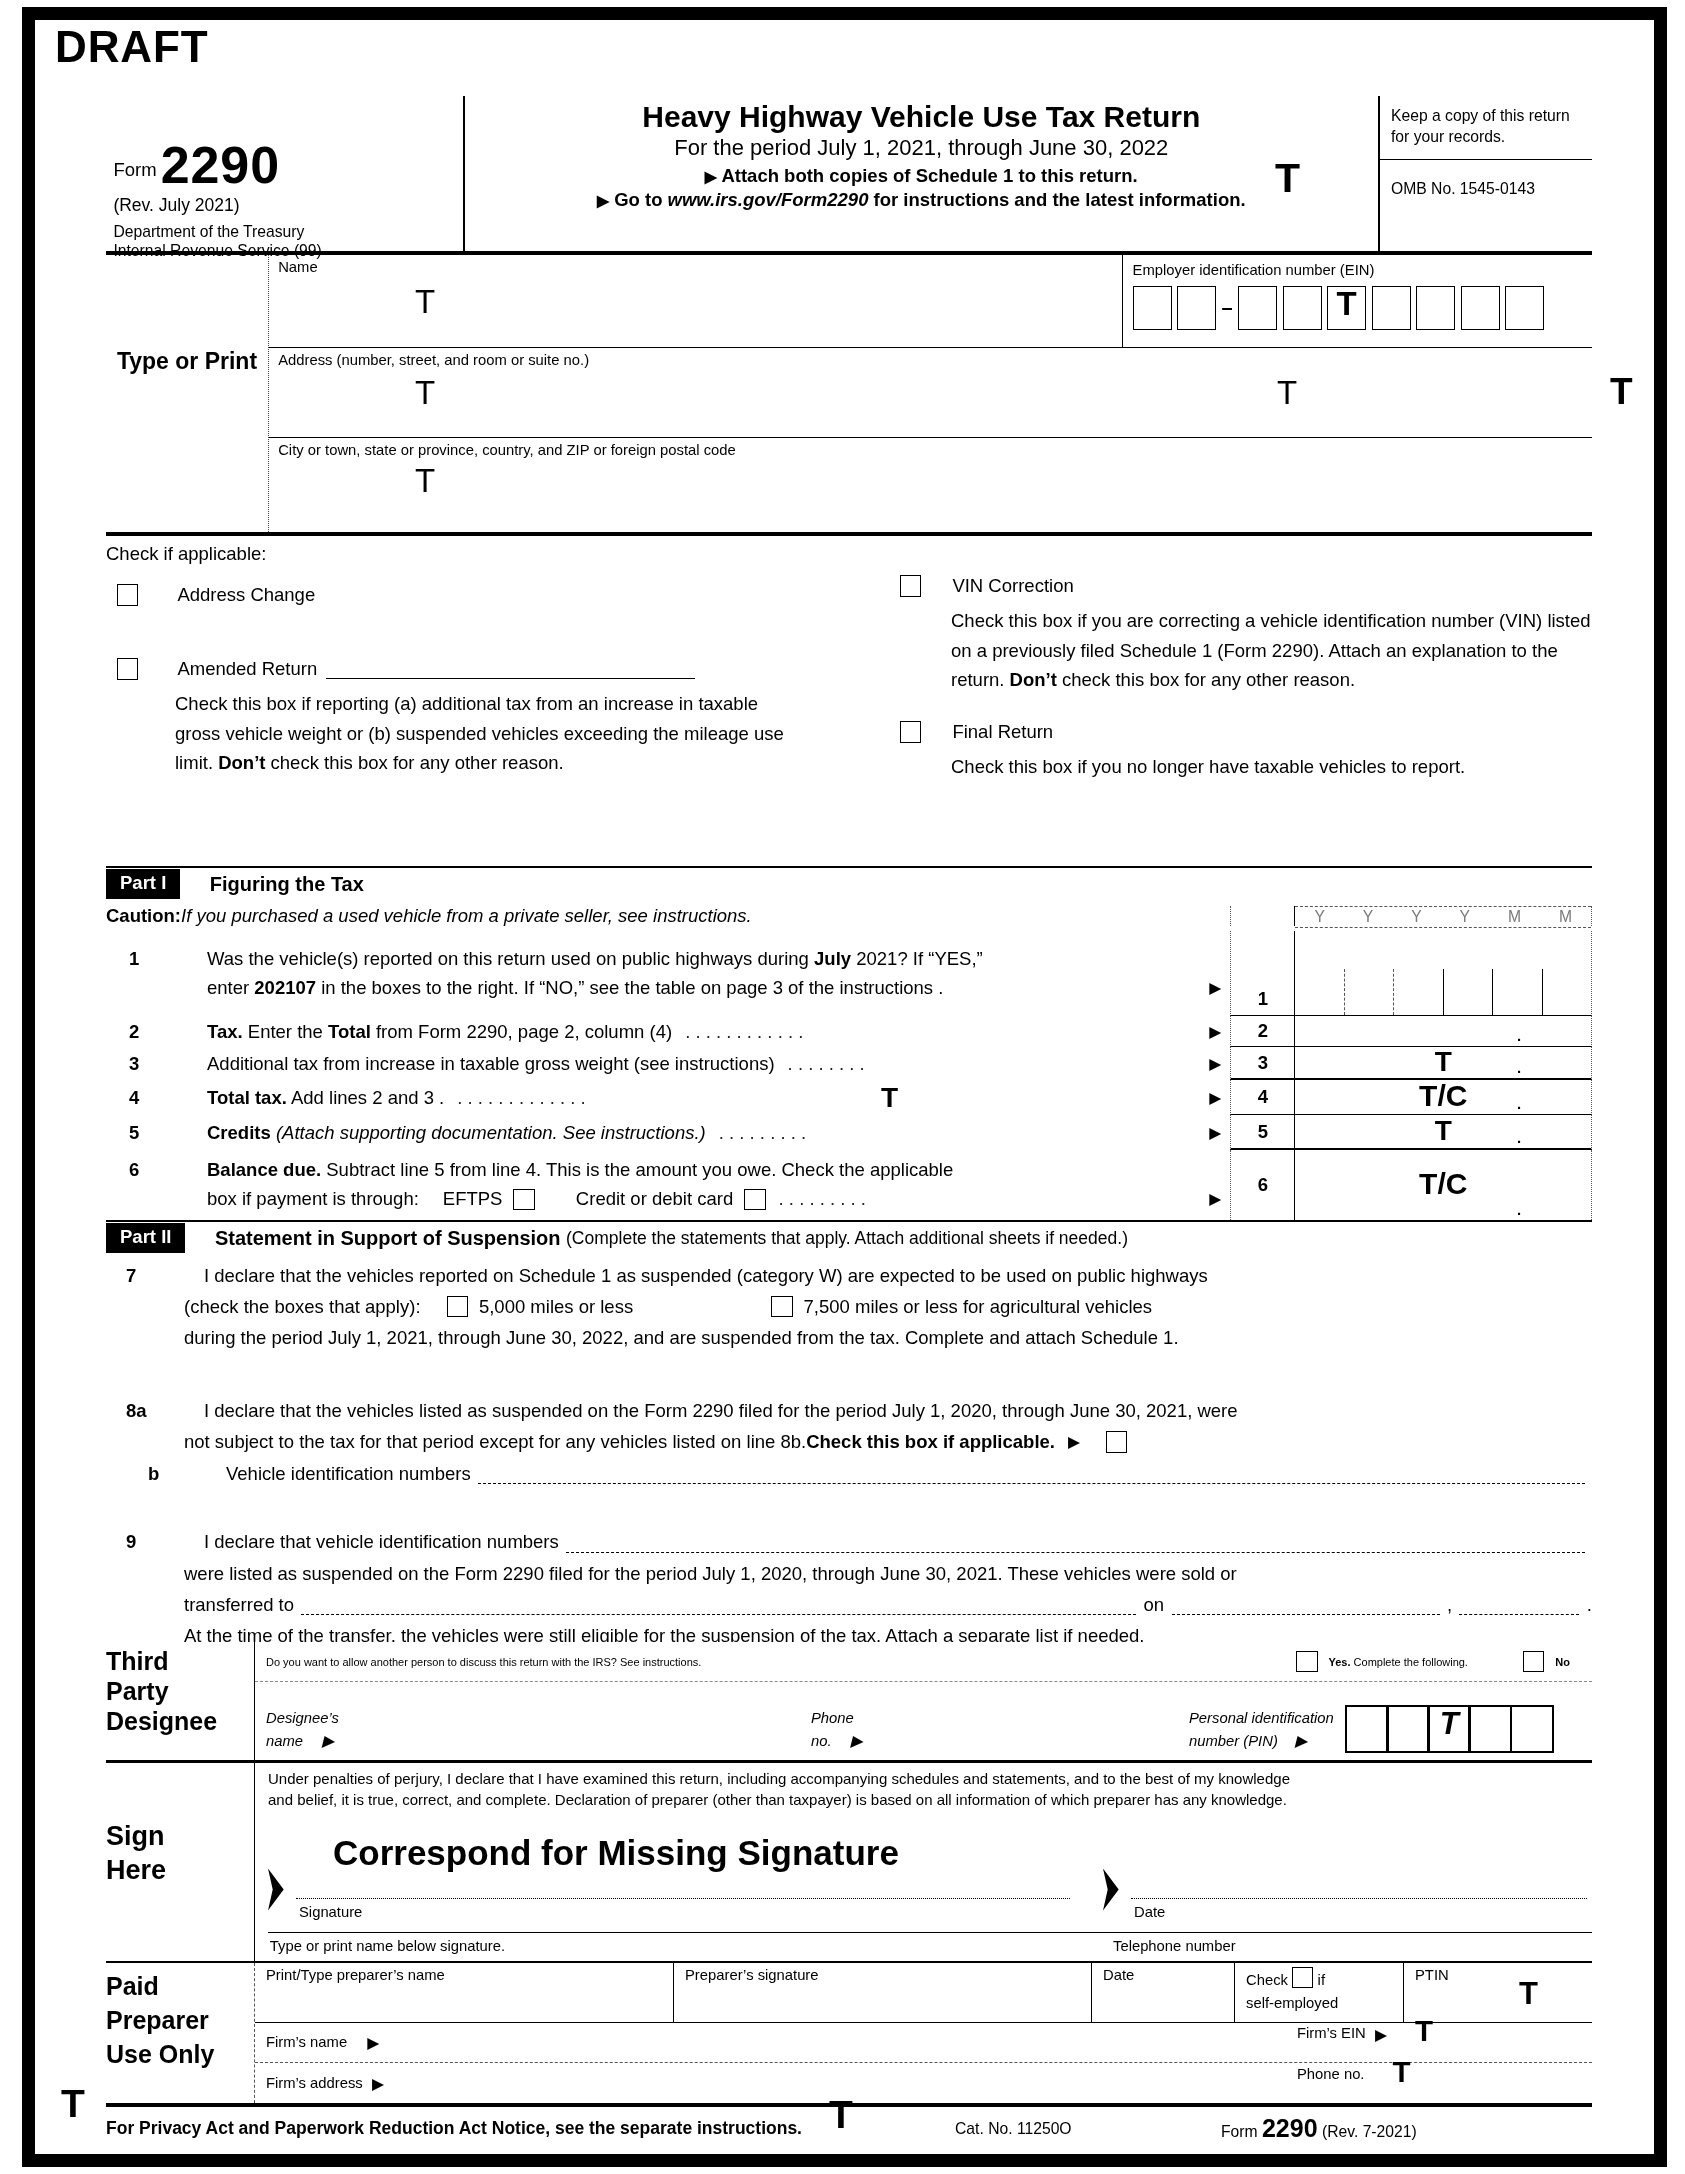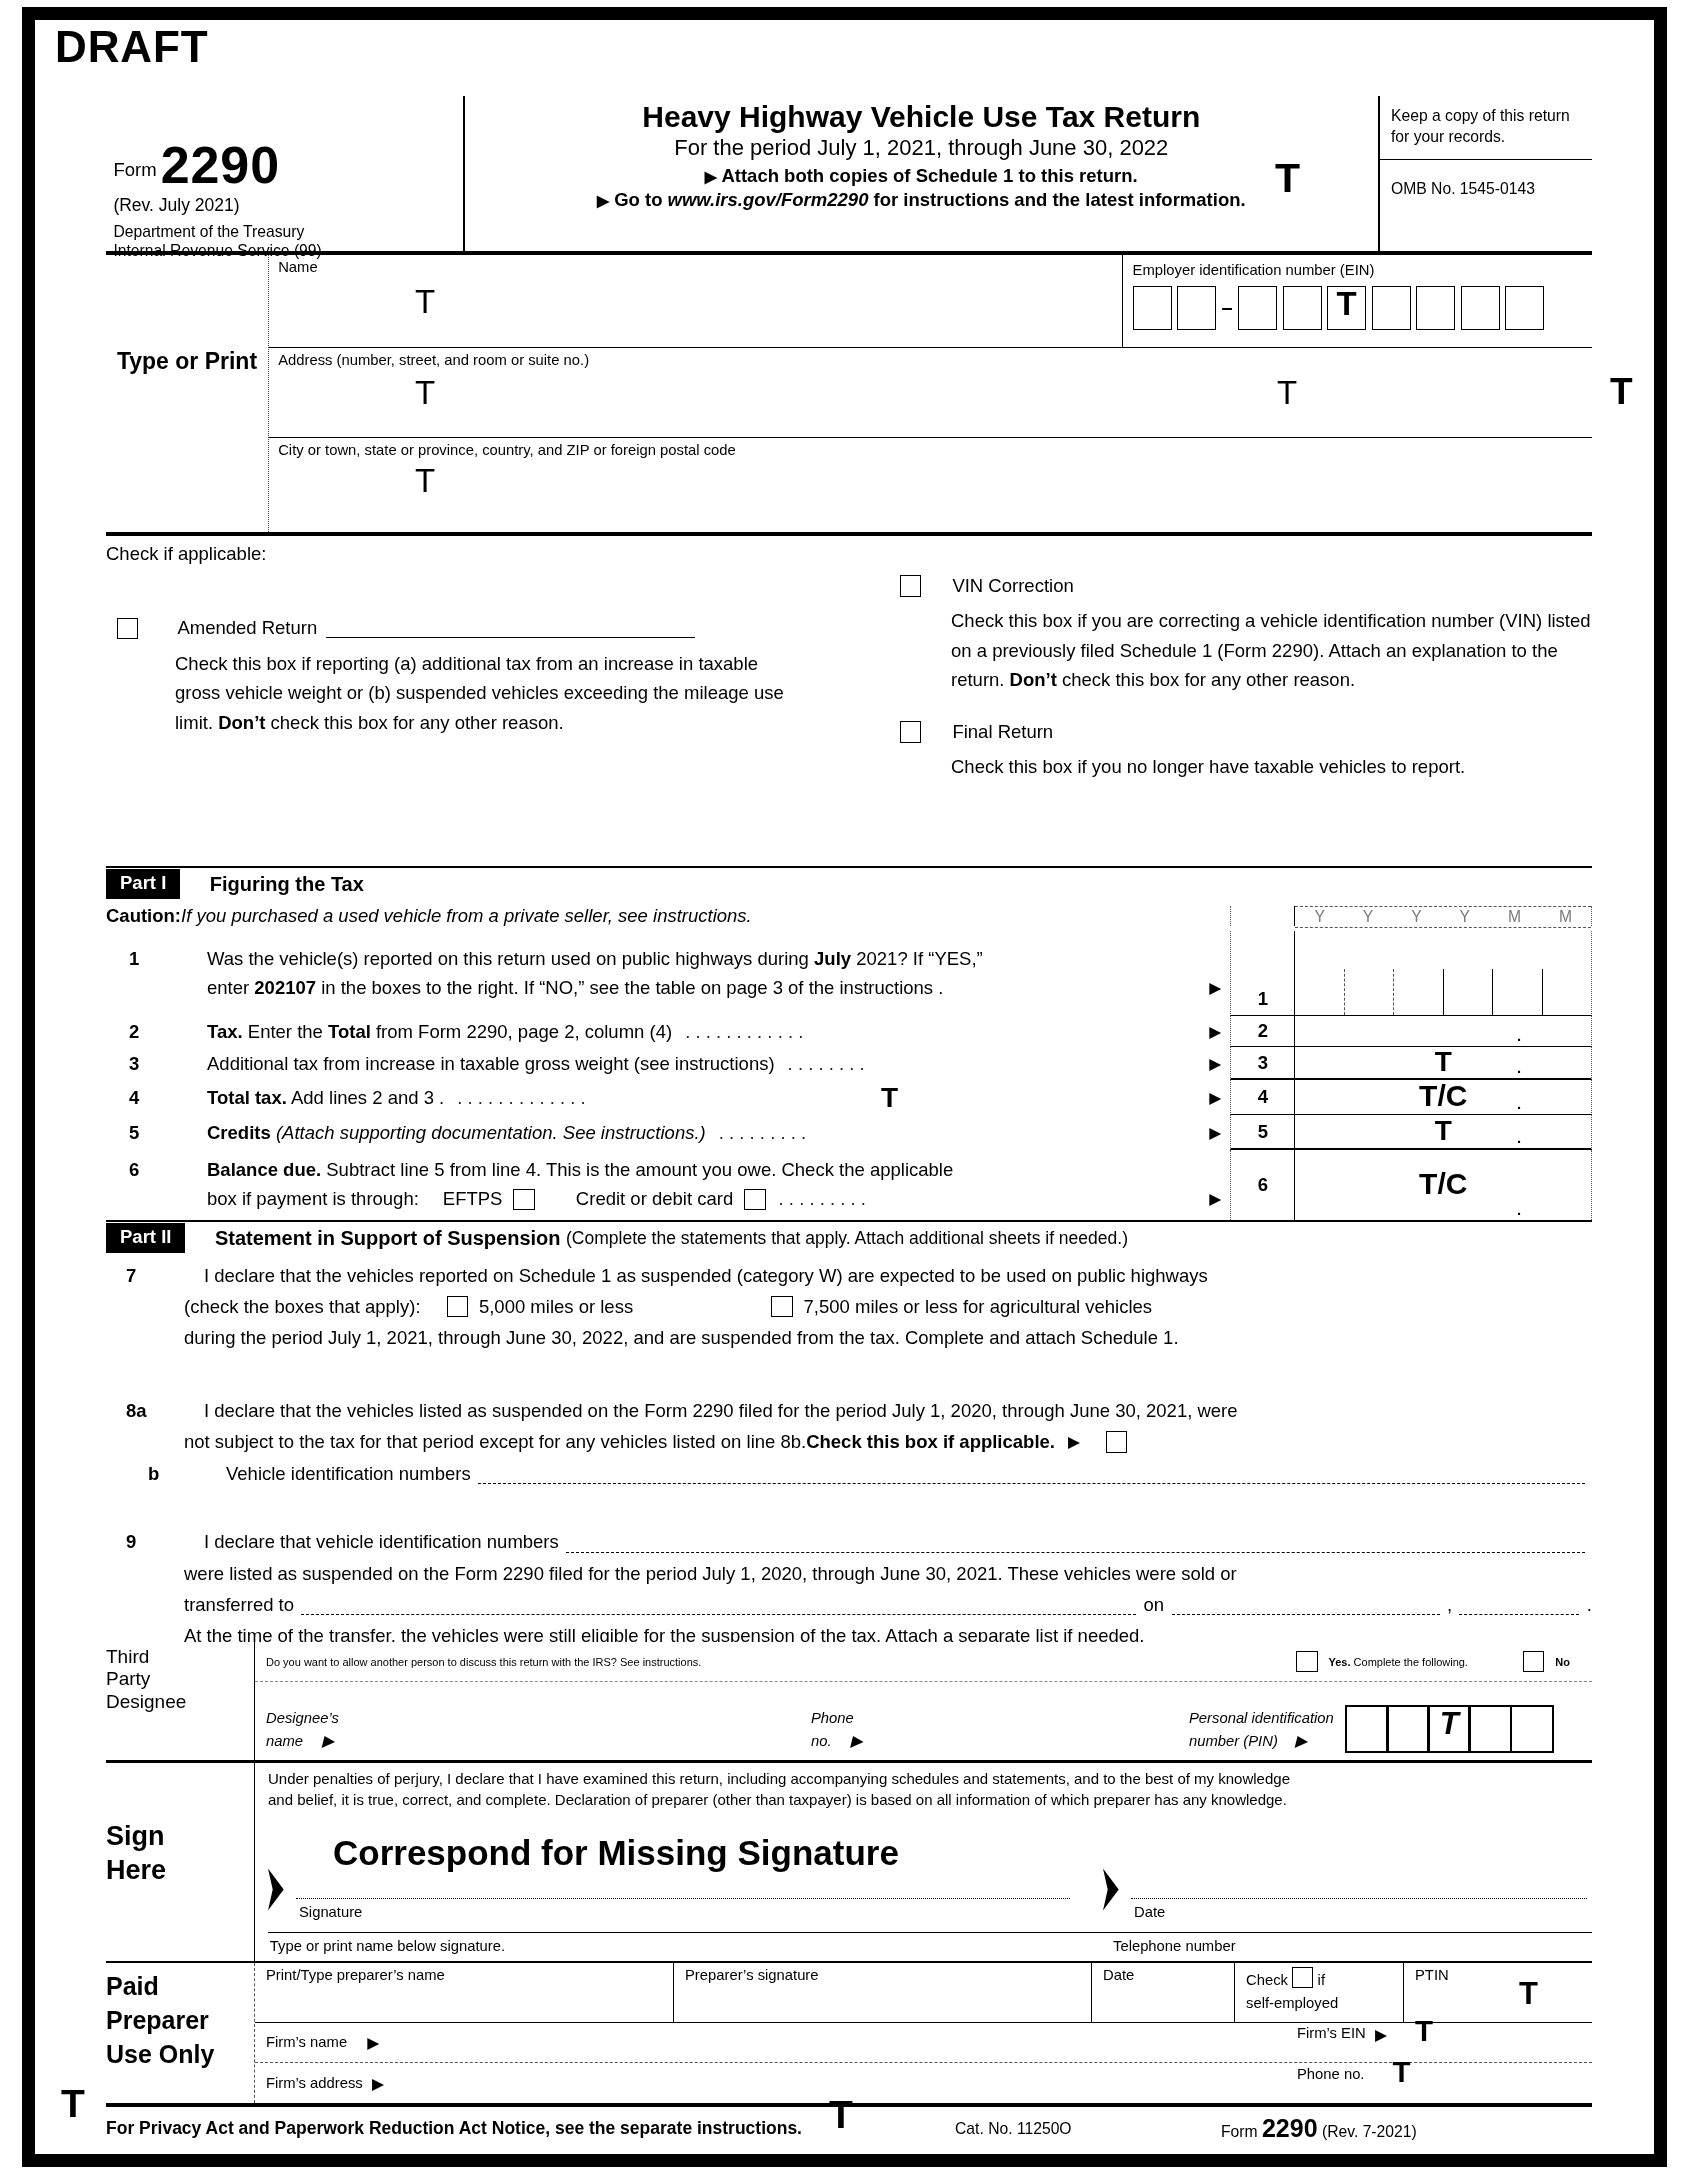--- a/index.html
+++ b/index.html
@@ -88,21 +88,21 @@
   
   .part2body{height:388px;font-size:18.5px;overflow:hidden;}
   .p2line{display:flex;align-items:center;line-height:1.7;}
   .p2line .num{width:78px;padding-left:20px;font-weight:bold;flex:none;}
   .ind{margin-left:78px;}
   .dashfill{flex:1;border-bottom:1.8px dashed #000;height:1.1em;margin:0 7.4px;}
   .dashw{border-bottom:1.8px dashed #000;height:1.1em;margin:0 7.4px;flex:none;}
 
   
   .third{display:flex;height:118px;border-bottom:3.7px solid #000;}
-  .tp-label{width:148px;font-size:19px;font-weight:normal;line-height:1.2;padding-top:3.7px;}
+  .tp-label{width:148px;font-size:25px;font-weight:bold;line-height:1.2;padding-top:3.7px;}
   .tp-main{flex:1;border-left:1.8px solid #000;display:flex;flex-direction:column;}
   .tp-q{height:39px;display:flex;align-items:center;padding-left:11px;border-bottom:1.8px dashed #888;font-size:11px;}
   .tp-row{flex:1;display:flex;padding-left:11px;font-size:14.8px;}
   .tp-cell{display:flex;align-items:flex-end;padding-bottom:7.4px;font-style:italic;}
   .two{line-height:1.5;}
   .pinrow{display:flex;margin-left:11px;}
   .pbox{width:40px;height:44px;border:2.8px solid #000;margin-left:-2.8px;display:flex;align-items:center;justify-content:center;}
   .pbox:first-child{margin-left:0;}
   .pbox .mk{font-size:31px;transform:translateY(-5.5px);}
 
@@ -221,20 +221,24 @@
         <div class="nrow3">
           <div class="fieldlabel">City or town, state or province, country, and ZIP or foreign postal code</div>
           <span class="fmk" style="left:146px;top:24px;">T</span>
         </div>
       </div>
     </div>
 
     <div class="checkif">
       <div class="ci-left">
         <div>Check if applicable:</div>
+        <div class="ci-row" style="margin-top:18.5px;">
+          <span class="cb"></span>
+          <span class="lbl">Address Change</span>
+        </div>
         <div class="ci-row" style="margin-top:52px;">
           <span class="cb"></span>
           <span class="lbl">Amended Return</span>
           <span class="ulfill"></span>
         </div>
         <div class="ci-desc">
           <span>Check this box if reporting (a) additional tax from an increase in taxable gross vehicle weight or (b) suspended vehicles exceeding the mileage use limit. </span><span class="b">Don’t</span><span> check this box for any other reason.</span>
         </div>
       </div>
       <div class="ci-right">

